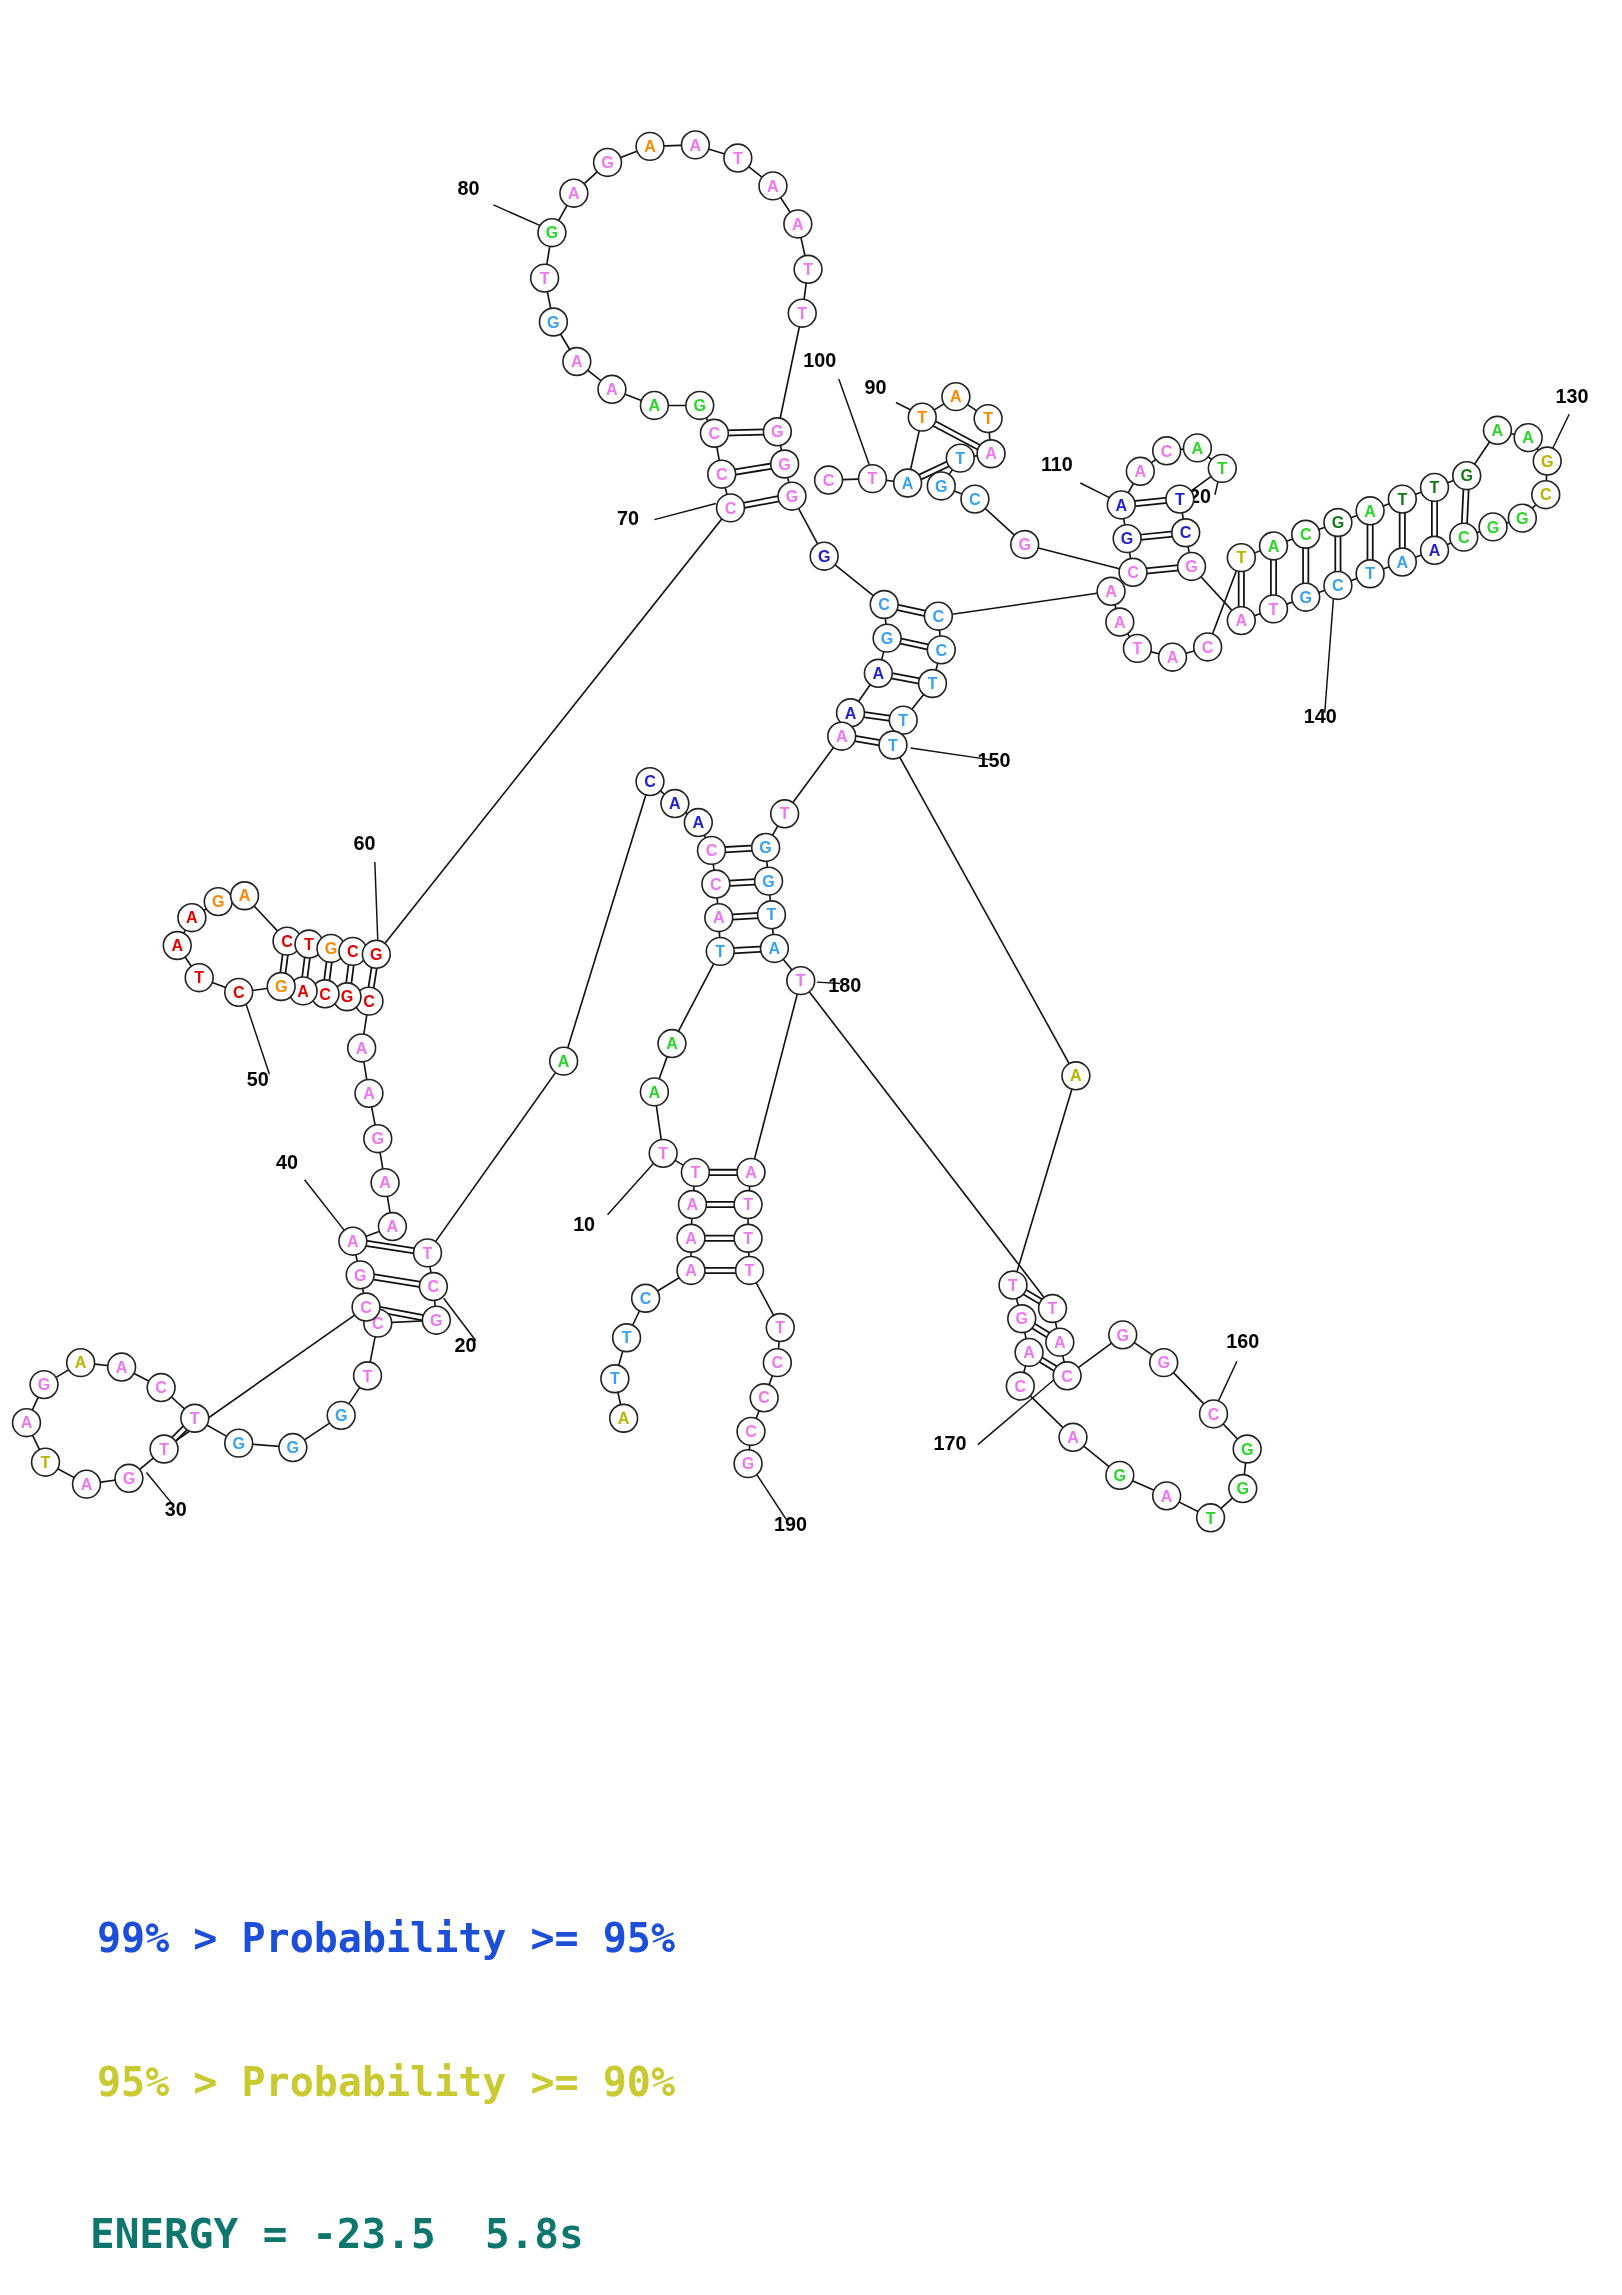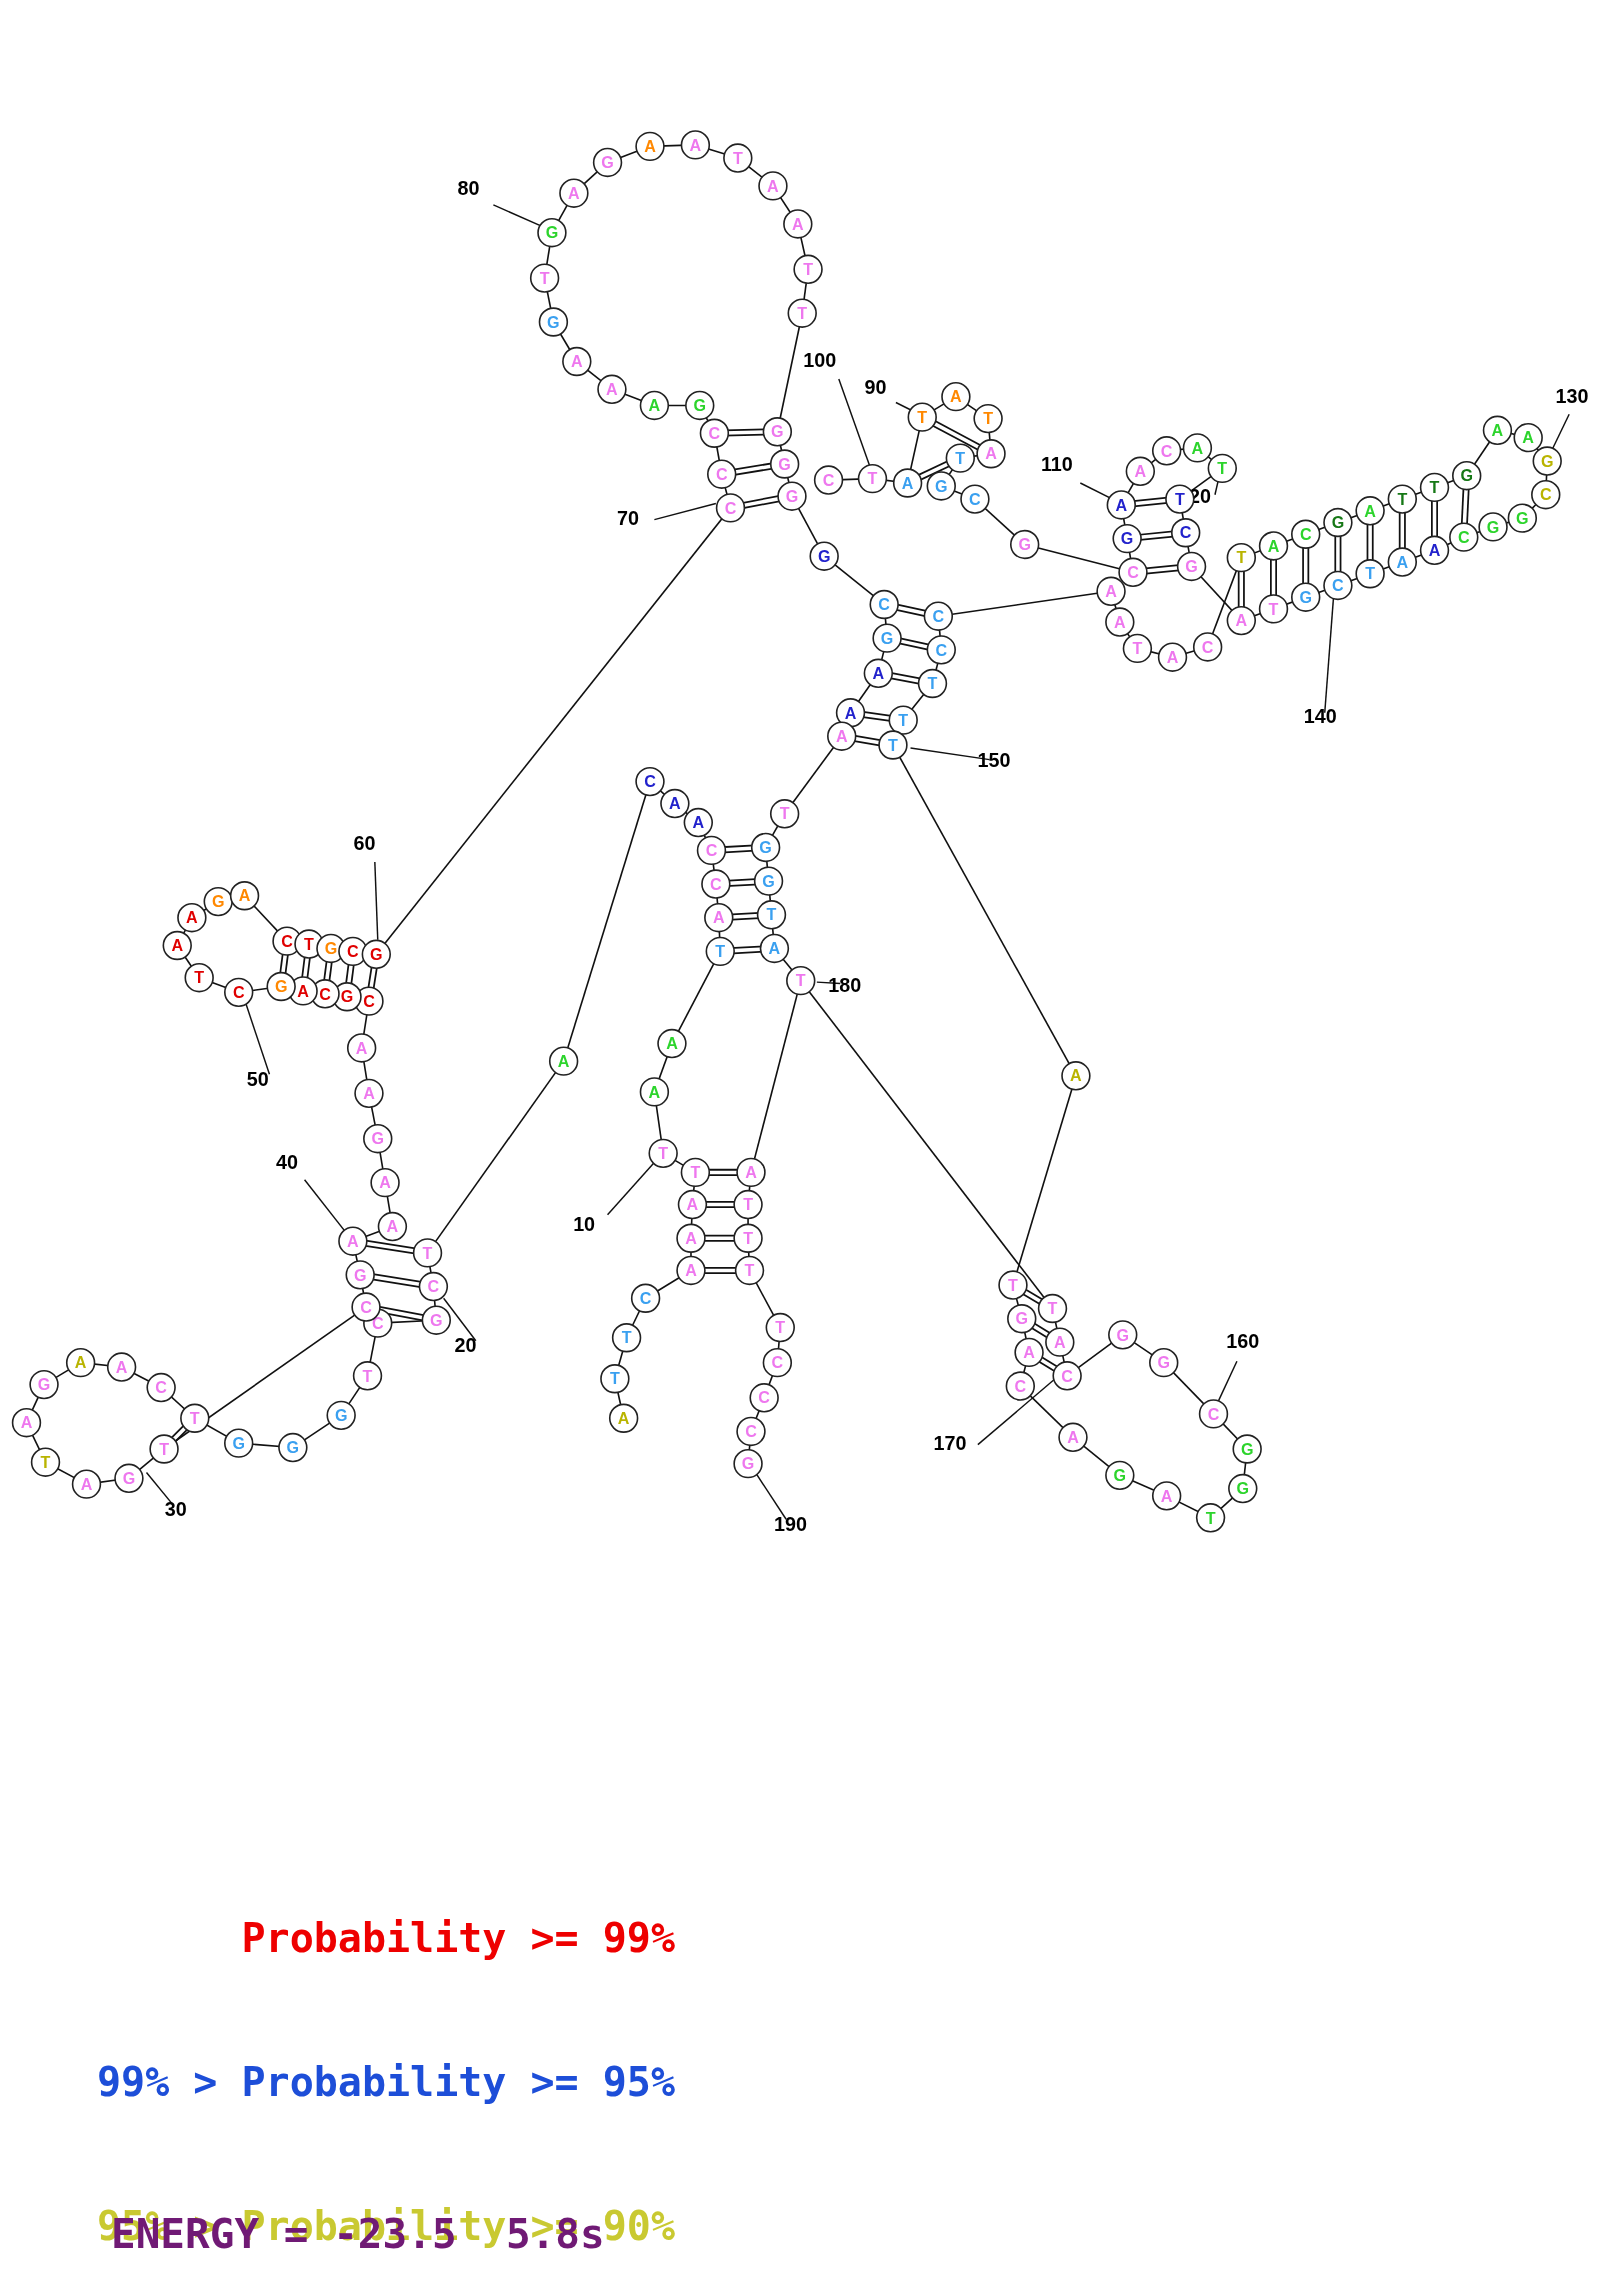--- a/index.html
+++ b/index.html
@@ -3,21 +3,21 @@
 <meta charset="utf-8">
 <style>
   html,body{margin:0;padding:0;}
   body{width:1622px;height:2295px;background:#ffffff;position:relative;
        font-family:"Liberation Sans",sans-serif;overflow:hidden;}
   #plot{position:absolute;left:0;top:0;}
   .legend{position:absolute;left:97px;top:1818px;
           font-family:"DejaVu Sans Mono",monospace;font-weight:bold;
           font-size:40px;line-height:48px;white-space:pre;}
   .legend-row{white-space:pre;}
-  .energy{position:absolute;left:111px;top:2210px;color:#701a75;
+  .energy{position:absolute;left:90px;top:2210px;color:#0f766e;
           font-family:"DejaVu Sans Mono",monospace;font-weight:bold;
           font-size:41px;white-space:pre;}
 </style>
 </head>
 <body>
 
 <div>
   <svg id="plot" width="1622" height="2295" viewBox="0 0 1108 1568" xmlns="http://www.w3.org/2000/svg">
       <g stroke="#111" stroke-width="1.1">
         <line x1="426" y1="969" x2="420" y2="942"></line>
@@ -1012,21 +1012,20 @@
           <text x="724" y="920.9" text-anchor="middle" font-size="11" font-weight="bold" fill="#ee77ee" font-family="&quot;Liberation Sans&quot;, sans-serif">A</text>
         </g>
         <g>
           <circle cx="719" cy="894" r="9.5" fill="#fff" stroke="#222" stroke-width="1.1"></circle>
           <text x="719" y="897.9" text-anchor="middle" font-size="11" font-weight="bold" fill="#ee77ee" font-family="&quot;Liberation Sans&quot;, sans-serif">T</text>
         </g>
       </g>
     </svg>
 
   <div class="legend">
-    <div class="legend-row" style="color: rgb(238, 0, 0);">      Probability &gt;= 99%</div>
     <div class="legend-row" style="color: #1d4ed8;">99% &gt; Probability &gt;= 95%</div>
     <div class="legend-row" style="color: rgb(201, 201, 49);">95% &gt; Probability &gt;= 90%</div>
     
     
     
     
     
   </div>
 
   <div class="energy">ENERGY = -23.5  5.8s</div>

